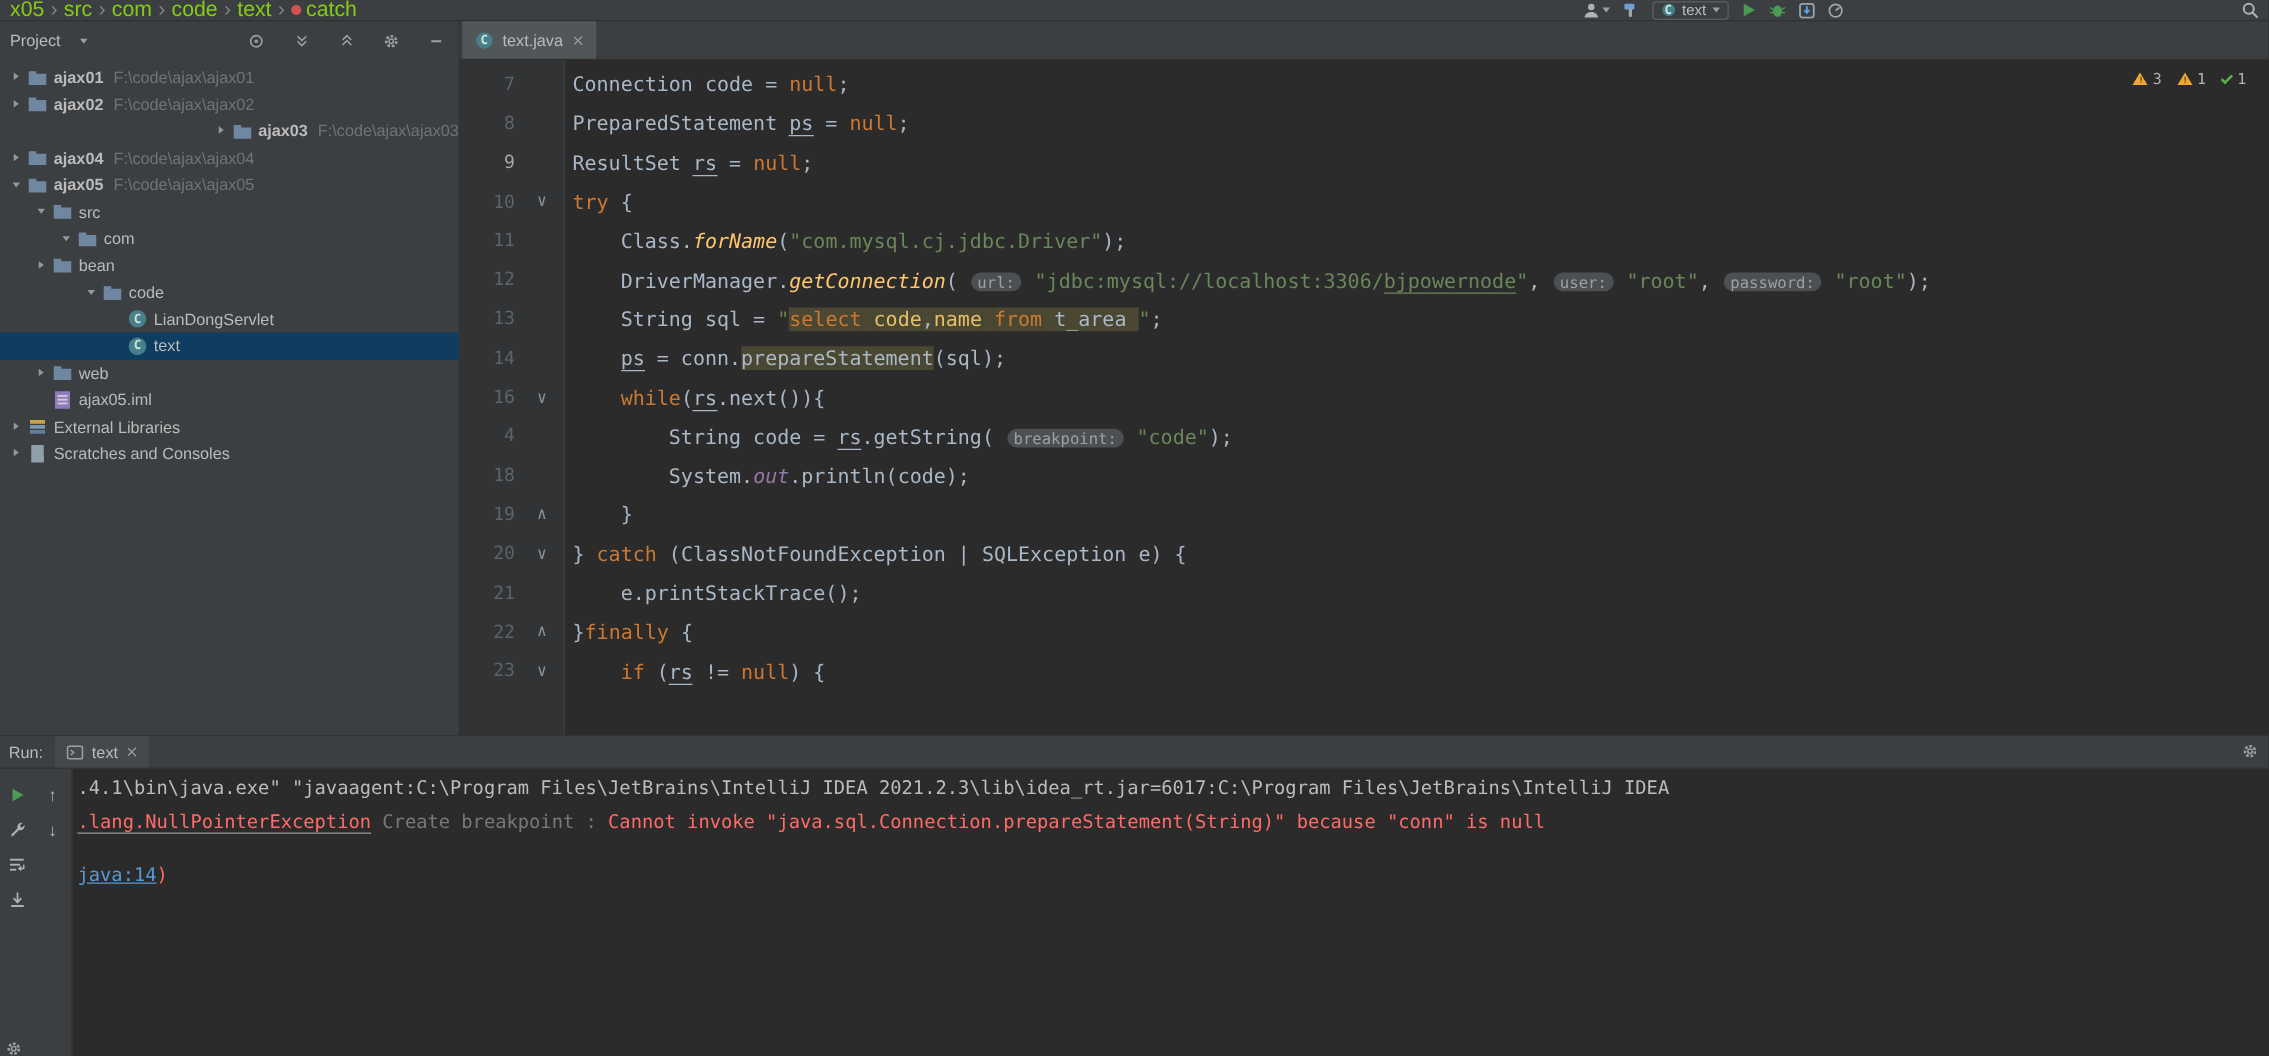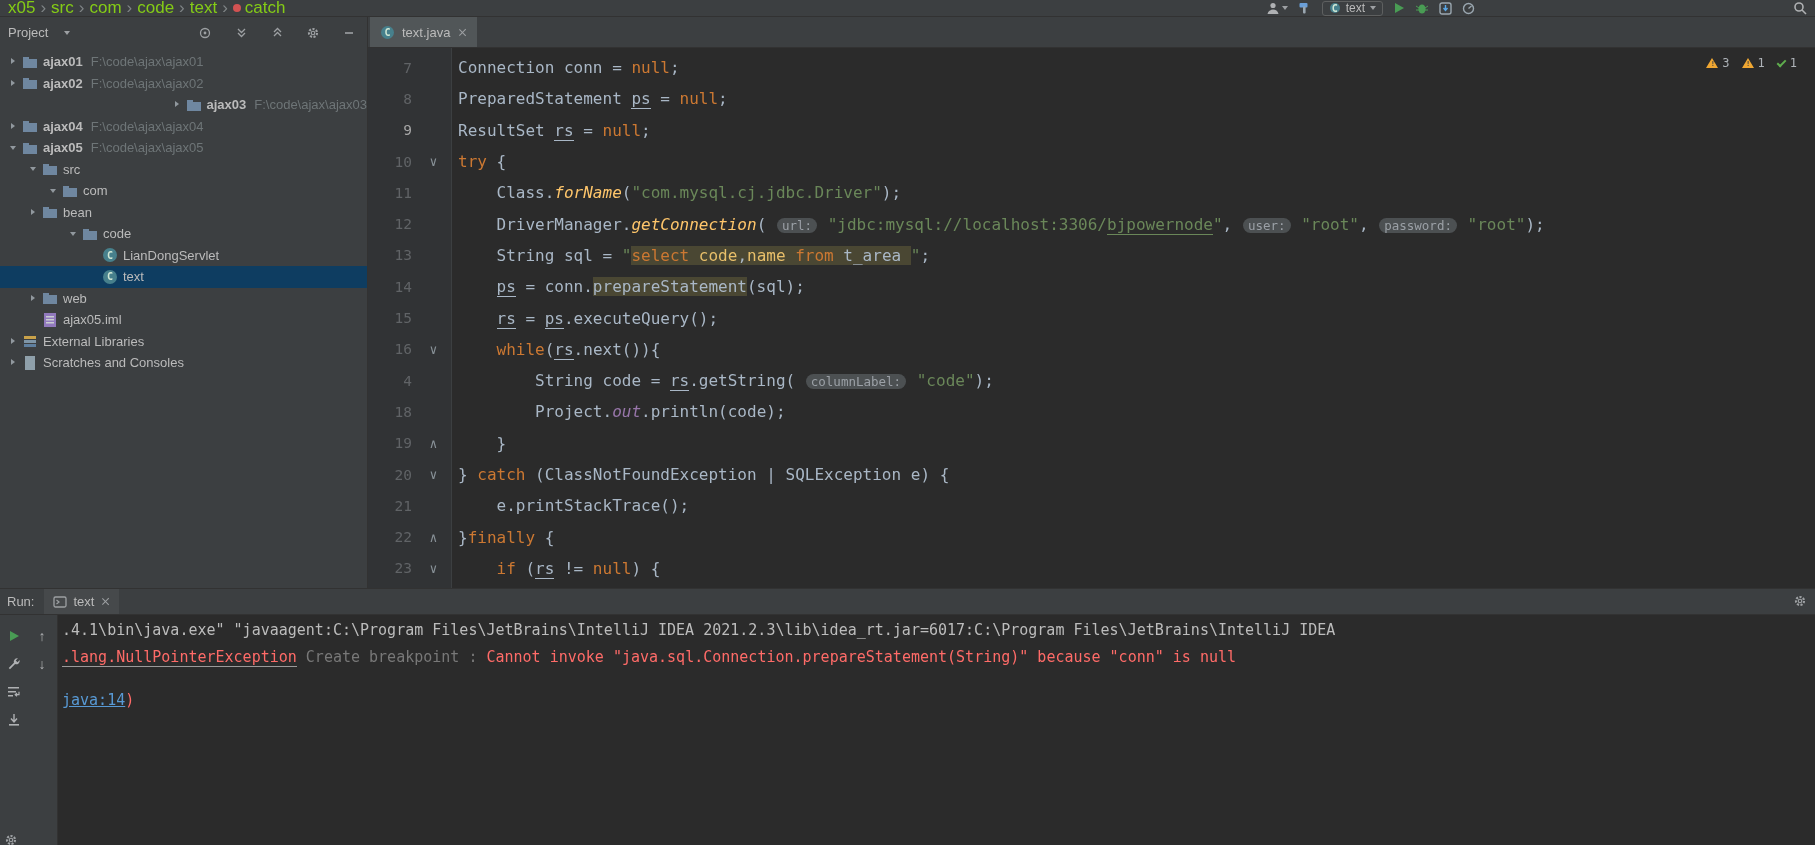--- a/index.html
+++ b/index.html
@@ -327,21 +327,21 @@
           <span>text.java</span>
           <span class="x-close"></span>
         </div>
       </div>
       <div class="codearea">
         <div class="gutterbg"></div>
         <div class="codelines">
             <div class="cline">
               <span class="lnum">7</span>
               <span class="lfold"></span>
-              <span class="ltext"><span class="c-p">Connection conn = </span><span class="c-kw">null</span><span class="c-p">;</span></span>
+              <span class="ltext"><span class="c-p">Connection code = </span><span class="c-kw">null</span><span class="c-p">;</span></span>
             </div>
             <div class="cline">
               <span class="lnum">8</span>
               <span class="lfold"></span>
               <span class="ltext"><span class="c-p">PreparedStatement </span><span class="c-p c-u">ps</span><span class="c-p"> = </span><span class="c-kw">null</span><span class="c-p">;</span></span>
             </div>
             <div class="cline">
               <span class="lnum active">9</span>
               <span class="lfold"></span>
               <span class="ltext"><span class="c-p">ResultSet </span><span class="c-p c-u">rs</span><span class="c-p"> = </span><span class="c-kw">null</span><span class="c-p">;</span></span>
@@ -365,38 +365,33 @@
               <span class="lnum">13</span>
               <span class="lfold"></span>
               <span class="ltext"><span class="c-p">    String sql = </span><span class="c-str">"</span><span class="c-kw c-hl">select</span><span class="c-p c-hl"> </span><span class="c-sqlid c-hl">code</span><span class="c-p c-hl">,</span><span class="c-sqlid c-hl">name</span><span class="c-p c-hl"> </span><span class="c-kw c-hl">from</span><span class="c-p c-hl"> t_area </span><span class="c-str">"</span><span class="c-p">;</span></span>
             </div>
             <div class="cline">
               <span class="lnum">14</span>
               <span class="lfold"></span>
               <span class="ltext"><span class="c-p">    </span><span class="c-p c-u">ps</span><span class="c-p"> = conn.</span><span class="c-p c-hl">prepareStatement</span><span class="c-p">(sql);</span></span>
             </div>
             <div class="cline">
-              <span class="lnum">15</span>
-              <span class="lfold"></span>
-              <span class="ltext"><span class="c-p">    </span><span class="c-p c-u">rs</span><span class="c-p"> = </span><span class="c-p c-u">ps</span><span class="c-p">.executeQuery();</span></span>
-            </div>
-            <div class="cline">
               <span class="lnum">16</span>
               <span class="lfold fold-down"></span>
               <span class="ltext"><span class="c-p">    </span><span class="c-kw">while</span><span class="c-p">(</span><span class="c-p c-u">rs</span><span class="c-p">.next()){</span></span>
             </div>
             <div class="cline">
               <span class="lnum">4</span>
               <span class="lfold"></span>
-              <span class="ltext"><span class="c-p">        String code = </span><span class="c-p c-u">rs</span><span class="c-p">.getString( </span><span class="c-inlay">columnLabel:</span><span class="c-p"> </span><span class="c-str">"code"</span><span class="c-p">);</span></span>
+              <span class="ltext"><span class="c-p">        String code = </span><span class="c-p c-u">rs</span><span class="c-p">.getString( </span><span class="c-inlay">breakpoint:</span><span class="c-p"> </span><span class="c-str">"code"</span><span class="c-p">);</span></span>
             </div>
             <div class="cline">
               <span class="lnum">18</span>
               <span class="lfold"></span>
-              <span class="ltext"><span class="c-p">        Project.</span><span class="c-sf">out</span><span class="c-p">.println(code);</span></span>
+              <span class="ltext"><span class="c-p">        System.</span><span class="c-sf">out</span><span class="c-p">.println(code);</span></span>
             </div>
             <div class="cline">
               <span class="lnum">19</span>
               <span class="lfold fold-up"></span>
               <span class="ltext"><span class="c-p">    }</span></span>
             </div>
             <div class="cline">
               <span class="lnum">20</span>
               <span class="lfold fold-down"></span>
               <span class="ltext"><span class="c-p">} </span><span class="c-kw">catch</span><span class="c-p"> (ClassNotFoundException | SQLException e) {</span></span>

